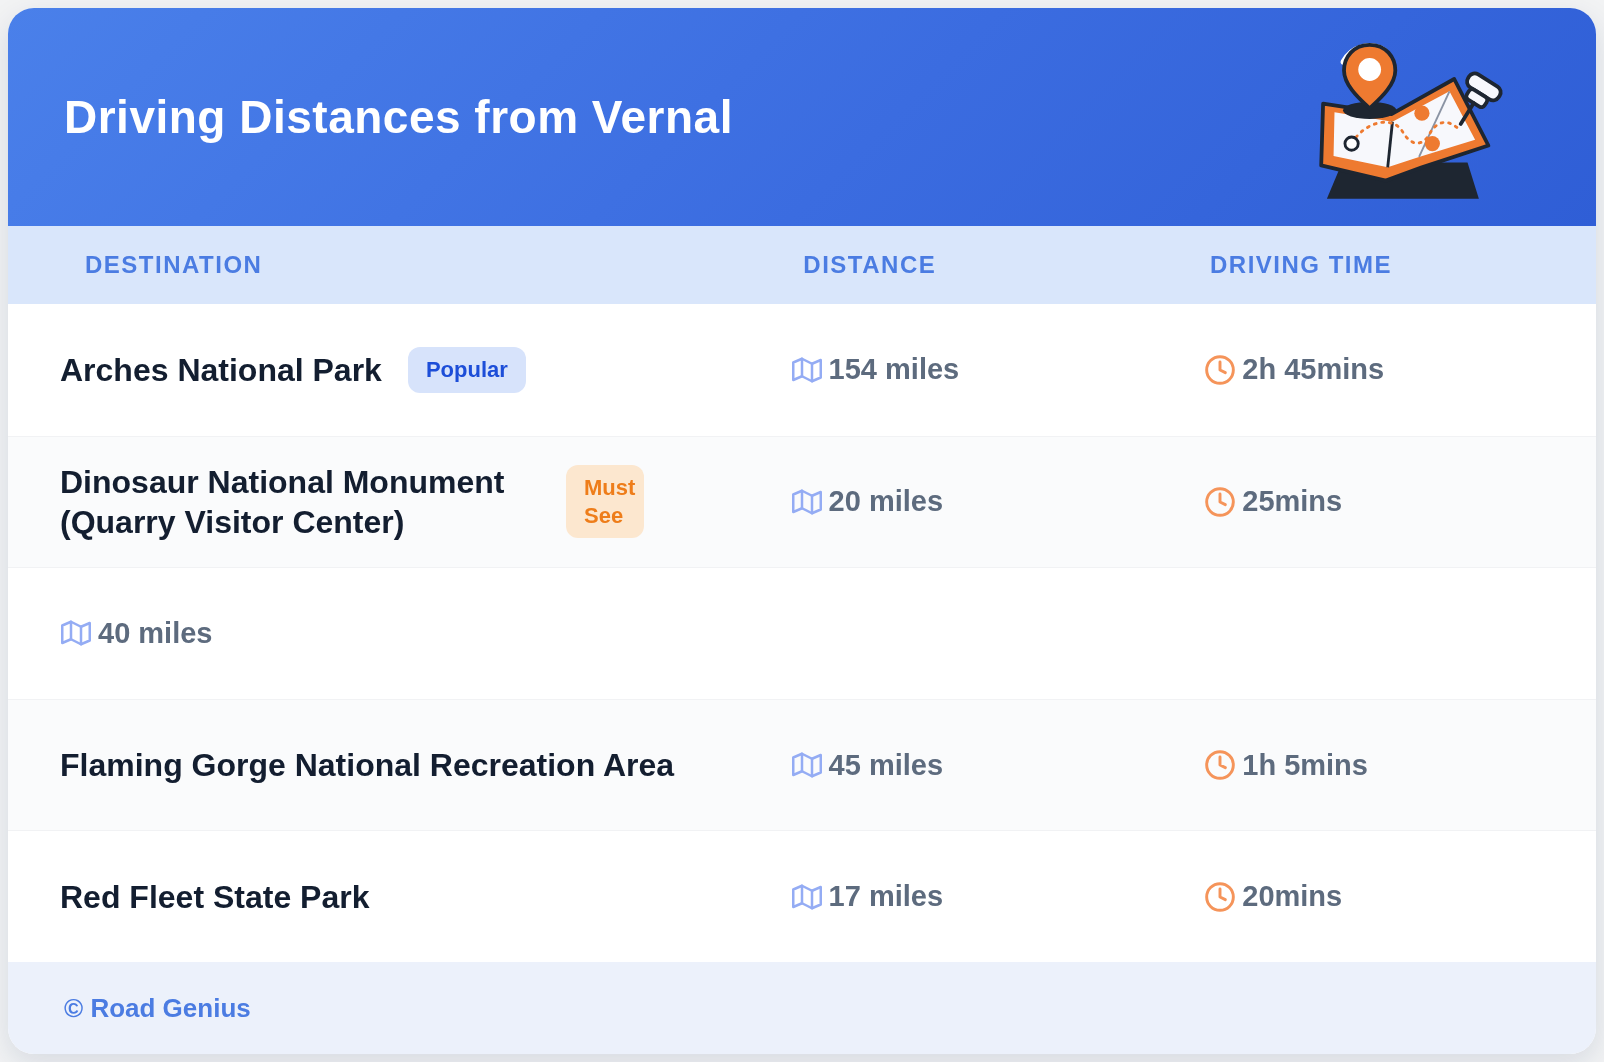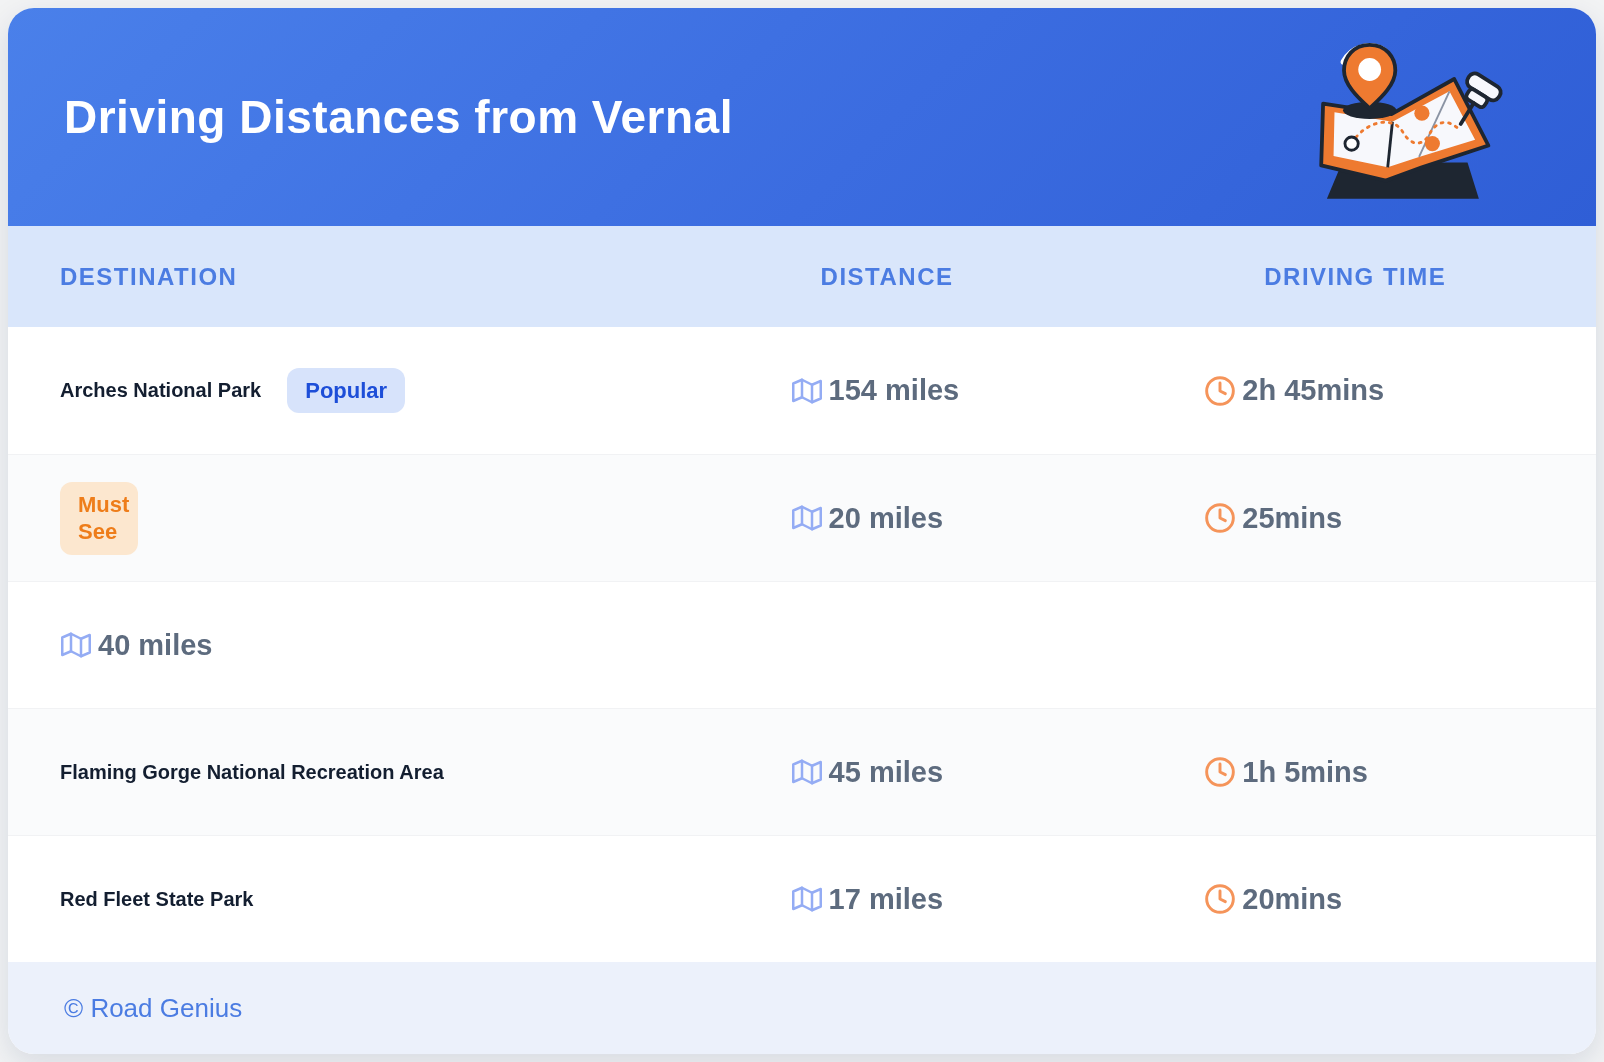--- a/index.html
+++ b/index.html
@@ -33,27 +33,26 @@
   .hero h1 {
     color: #ffffff;
     font-size: 46px;
     font-weight: 700;
     letter-spacing: 0.5px;
   }
   .hero .illo { width: 250px; height: 190px; flex: 0 0 auto; }
   
   .thead {
     flex: 0 0 auto;
-    height: 101px;
+    height: 78px;
     background: #d9e6fb;
     display: grid;
     grid-template-columns: 49.1% 27.8% 23.1%;
     align-items: center;
-    padding: 0 48px 0 52px;
-    gap: 30px;
+    padding: 0 48px 0 77px;
   }
   .thead .th {
     color: #4b7ce2;
     font-size: 24px;
     font-weight: 700;
     letter-spacing: 1.5px;
     text-transform: uppercase;
   }
   .tbody { flex: 1 1 auto; display: flex; flex-direction: column; }
   .row {
@@ -64,21 +63,21 @@
     min-height: 124px;
     flex: 1 1 auto;
     background: #ffffff;
     border-top: 1px solid #f1f2f4;
   }
   .row:first-child { border-top: none; }
   .row.alt { background: #fafbfc; }
   .dest-cell { display: flex; align-items: center; gap: 26px; }
   .dest-name {
     color: #131e30;
-    font-size: 20px;
+    font-size: 32px;
     font-weight: 700;
     line-height: 1.25;
     max-width: 480px;
   }
   .badge {
     display: inline-block;
     font-size: 22px;
     font-weight: 700;
     border-radius: 12px;
     padding: 9px 18px;
@@ -101,21 +100,21 @@
     flex: 0 0 auto;
     height: 92px;
     background: #ecf1fb;
     display: flex;
     align-items: center;
     padding: 0 56px;
   }
   .footer .credit {
     color: #4b7ce2;
     font-size: 26px;
-    font-weight: 400;
+    font-weight: 700;
     text-align: center;
   }
 </style>
 </head>
 <body>
 
 <div class="card">
 
   <div class="hero">
     <h1>Driving Distances from Vernal</h1>
@@ -181,20 +180,21 @@
               <circle cx="12" cy="12" r="10"></circle>
               <polyline points="12 6 12 12 16 14"></polyline>
             </svg>
         </span>
         <span class="val">2h 45mins</span>
       </div>
     </div>
 
     <div class="row alt">
       <div class="dest-cell">
+        <span class="dest-name">Dinosaur National Monument (Quarry Visitor Center)</span>
         <span class="badge must-see">Must See</span>
       </div>
       <div class="metric">
         <span class="icon-map">
           <svg width="32" height="30" viewBox="0 0 24 24" fill="none" stroke="#94acf4" stroke-width="2" stroke-linecap="round" stroke-linejoin="round">
               <polygon points="1 6 8 3 16 7 23 4 23 18 16 21 8 17 1 20 1 6"></polygon>
               <line x1="8" y1="3" x2="8" y2="17"></line>
               <line x1="16" y1="7" x2="16" y2="21"></line>
             </svg>
         </span>

